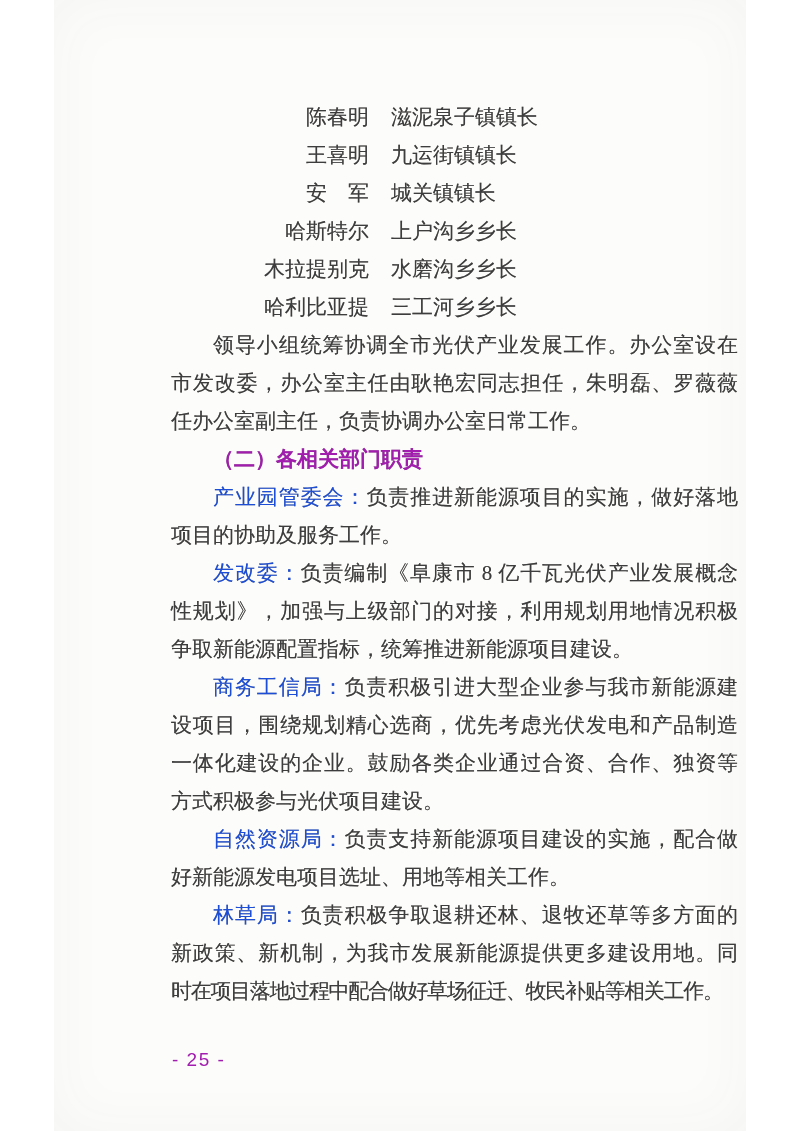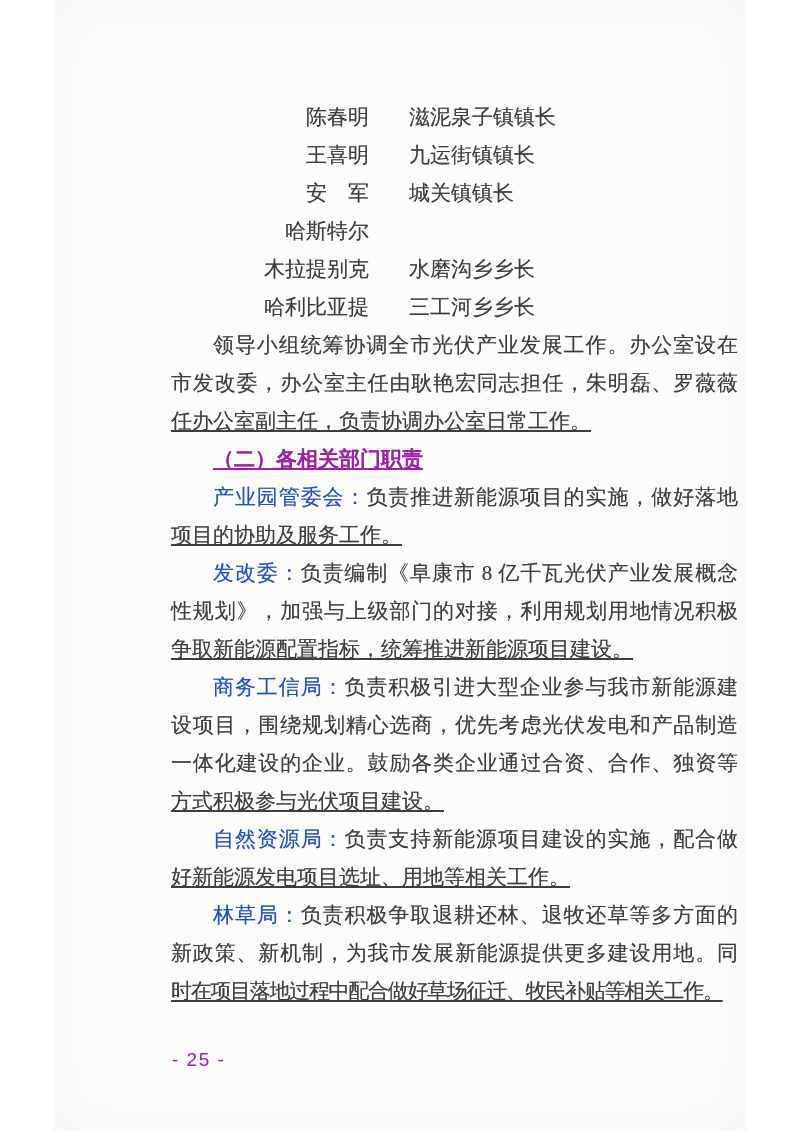--- a/index.html
+++ b/index.html
@@ -32,21 +32,20 @@
     text-shadow: 0 0 0.6px rgba(70,65,60,0.55);
   }
   .full {
     text-align: justify;
     text-align-last: justify;
     white-space: normal;
   }
   .endl {
     text-align: right;
     text-align-last: left;
-    text-decoration: underline;
   }
   .first { text-indent: 42px; }
   .lead {
     font-weight: normal;
     color: #1d4ed8;
   }
   .heading {
     font-weight: bold;
     color: #a21caf;
   }
@@ -54,21 +53,21 @@
   .roster-row {
     display: flex;
     height: 38px;
     line-height: 38px;
   }
   .roster-name {
     width: 198px;
     text-align: right;
   }
   .roster-title {
-    margin-left: 40px;
+    margin-left: 22px;
     text-align: right;
   }
   .pagenum {
     position: absolute;
     left: 118px;
     top: 1046px;
     font-family: "Liberation Sans", "DejaVu Sans", sans-serif;
     font-size: 19px;
     line-height: 28px;
     color: #a21caf;
@@ -88,20 +87,21 @@
     <div class="line roster-row">
       <span class="roster-name">王喜明</span>
       <span class="roster-title">九运街镇镇长</span>
     </div>
     <div class="line roster-row">
       <span class="roster-name">安　军</span>
       <span class="roster-title">城关镇镇长</span>
     </div>
     <div class="line roster-row">
       <span class="roster-name">哈斯特尔</span>
+      <span class="roster-title">上户沟乡乡长</span>
     </div>
     <div class="line roster-row">
       <span class="roster-name">木拉提别克</span>
       <span class="roster-title">水磨沟乡乡长</span>
     </div>
     <div class="line roster-row">
       <span class="roster-name">哈利比亚提</span>
       <span class="roster-title">三工河乡乡长</span>
     </div>
 

